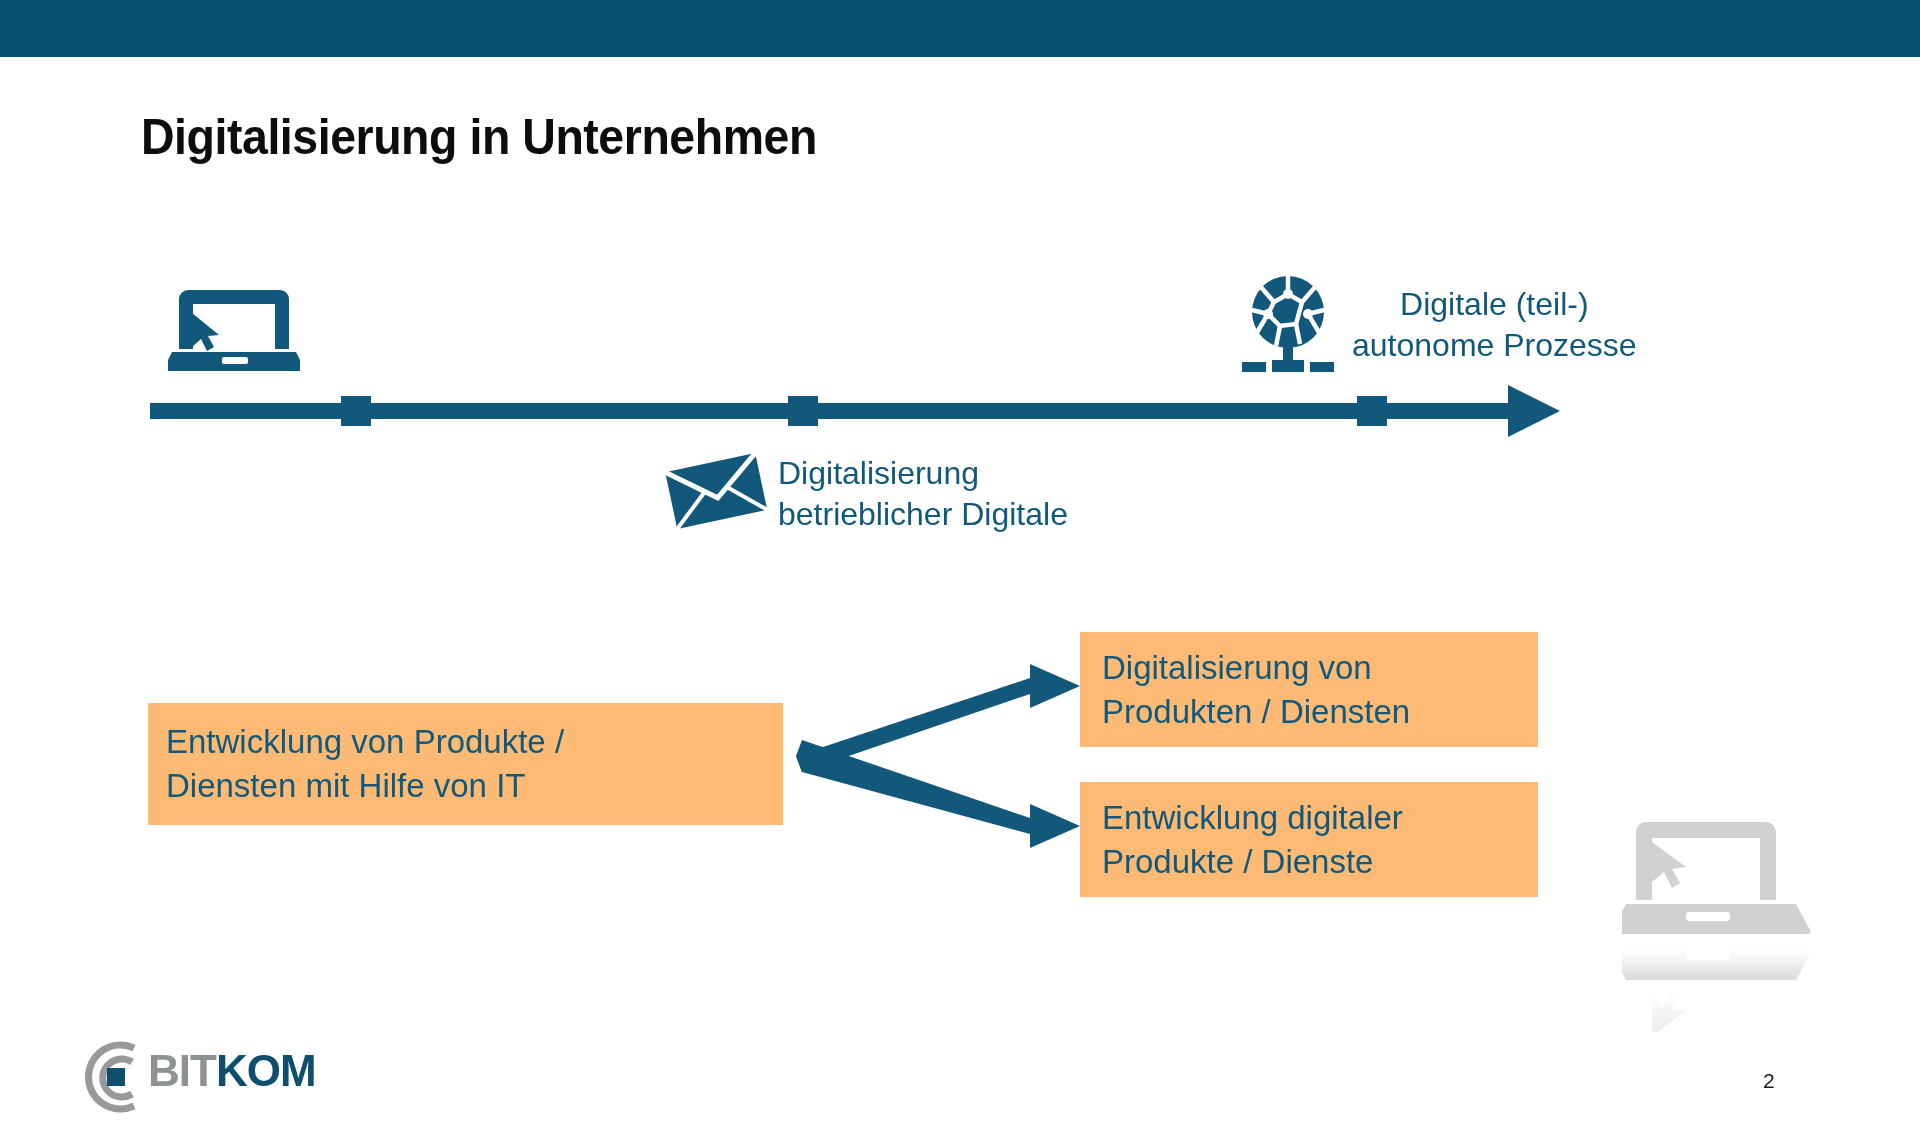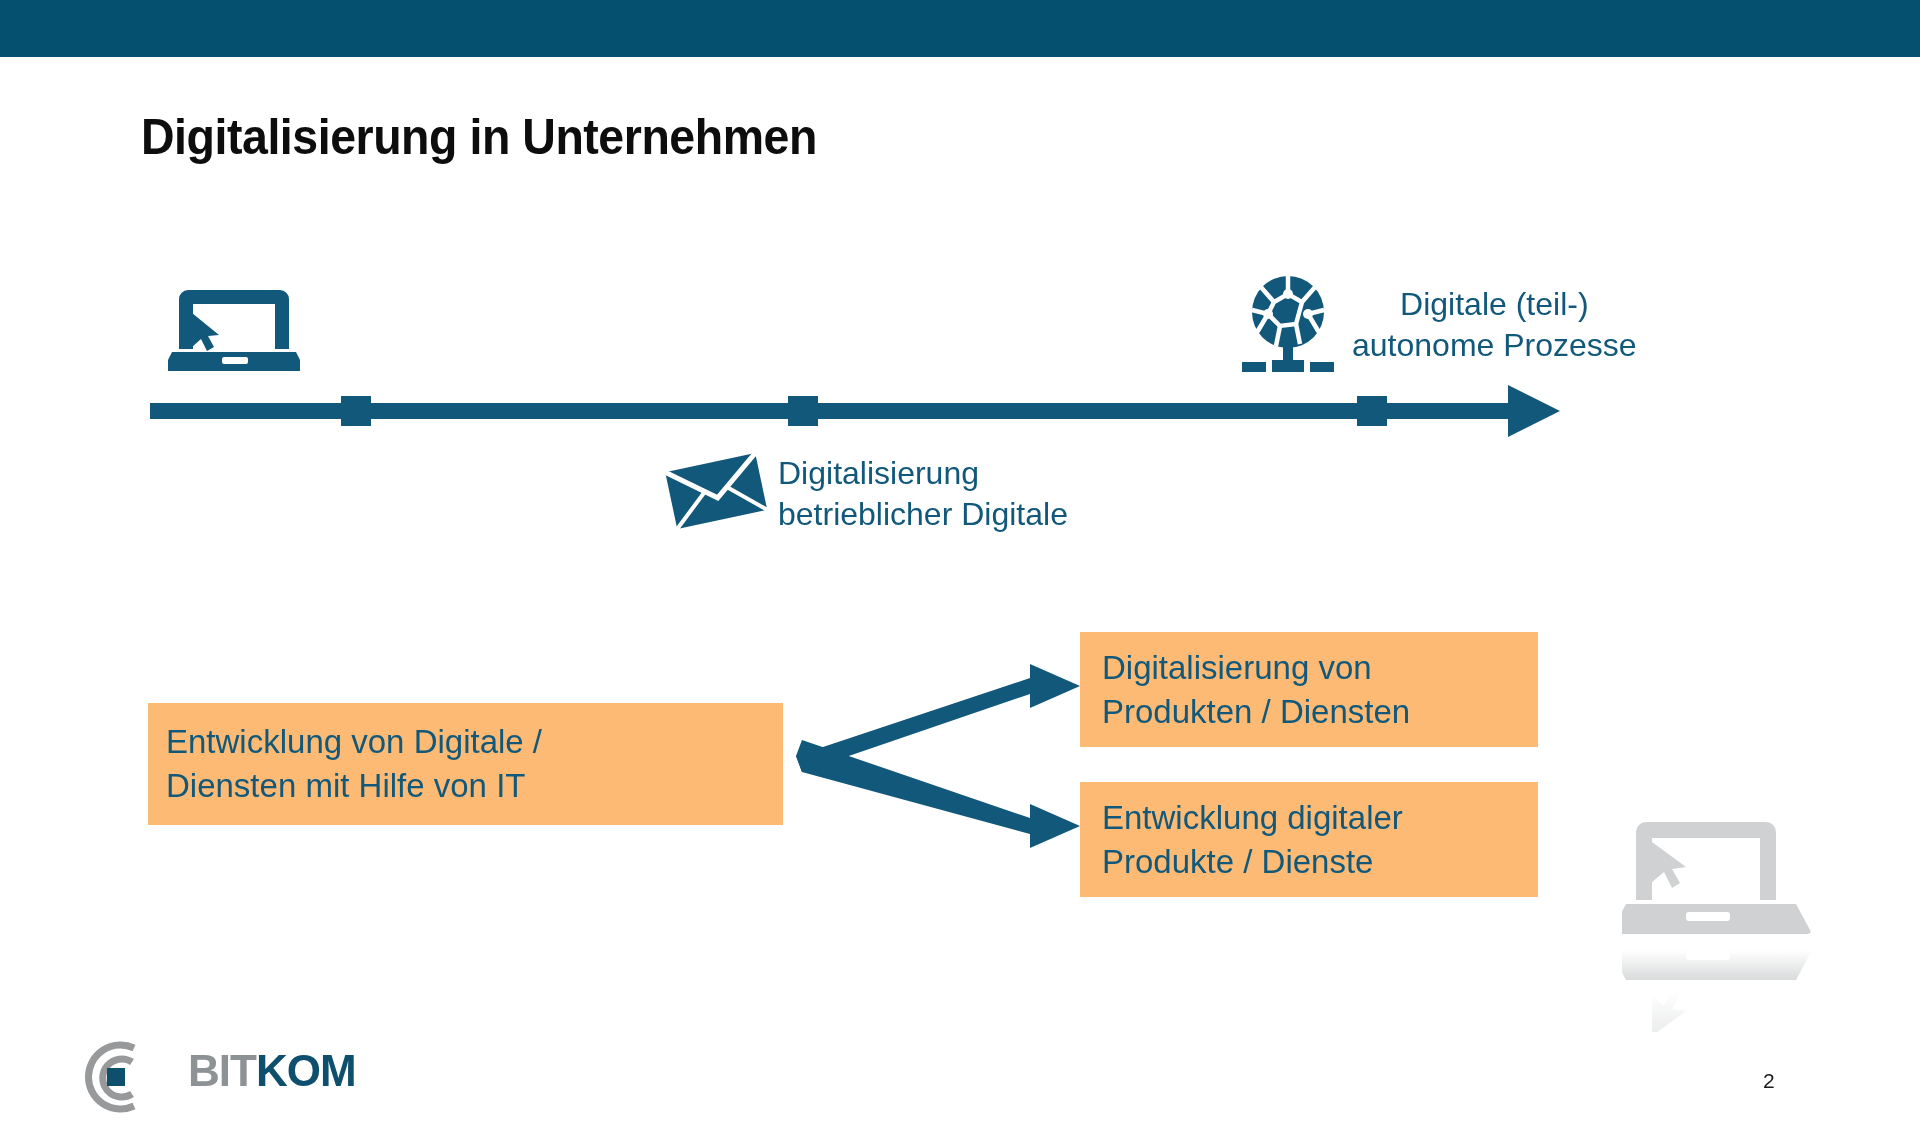--- a/index.html
+++ b/index.html
@@ -132,21 +132,20 @@
     top: 1040px;
   }
   .logo-text {
     position: absolute;
     left: 148px;
     top: 1046px;
     font-size: 44px;
     font-weight: bold;
     letter-spacing: -1px;
     font-family: "Liberation Sans Narrow", "Liberation Sans", sans-serif;
-    margin-left: 40px;
   }
   .logo-bit { color: #8d9295; }
   .logo-kom { color: #0f4f6e; }
 
   #page-number {
     position: absolute;
     left: 1763px;
     top: 1069px;
     font-size: 21px;
     color: #1a1a1a;
@@ -213,21 +212,21 @@
     <rect x="34" y="88" width="32" height="12" fill="#11587a"></rect>
     <rect x="4" y="90" width="24" height="10" fill="#11587a"></rect>
     <rect x="72" y="90" width="24" height="10" fill="#11587a"></rect>
   </svg>
 
   <div class="tl-label" id="tl-label-2">Digitalisierung
 betrieblicher Digitale</div>
   <div class="tl-label" id="tl-label-3">Digitale (teil-)
 autonome Prozesse</div>
 
-  <div class="box" id="box-source">Entwicklung von Digitale /
+  <div class="box" id="box-source">Entwicklung von Produkte /
 Diensten mit Hilfe von IT</div>
 
   <svg id="branch-arrows" viewBox="0 0 320 220" width="320" height="220" aria-hidden="true">
 
     <polygon points="16,96 250,18 250,4 300,26 250,48 250,34 22,112" fill="#11587a"></polygon>
 
     <polygon points="16,96 22,80 250,158 250,144 300,166 250,188 250,174 22,112" fill="#11587a"></polygon>
   </svg>
 
   <div class="box" id="box-target-1">Digitalisierung von

